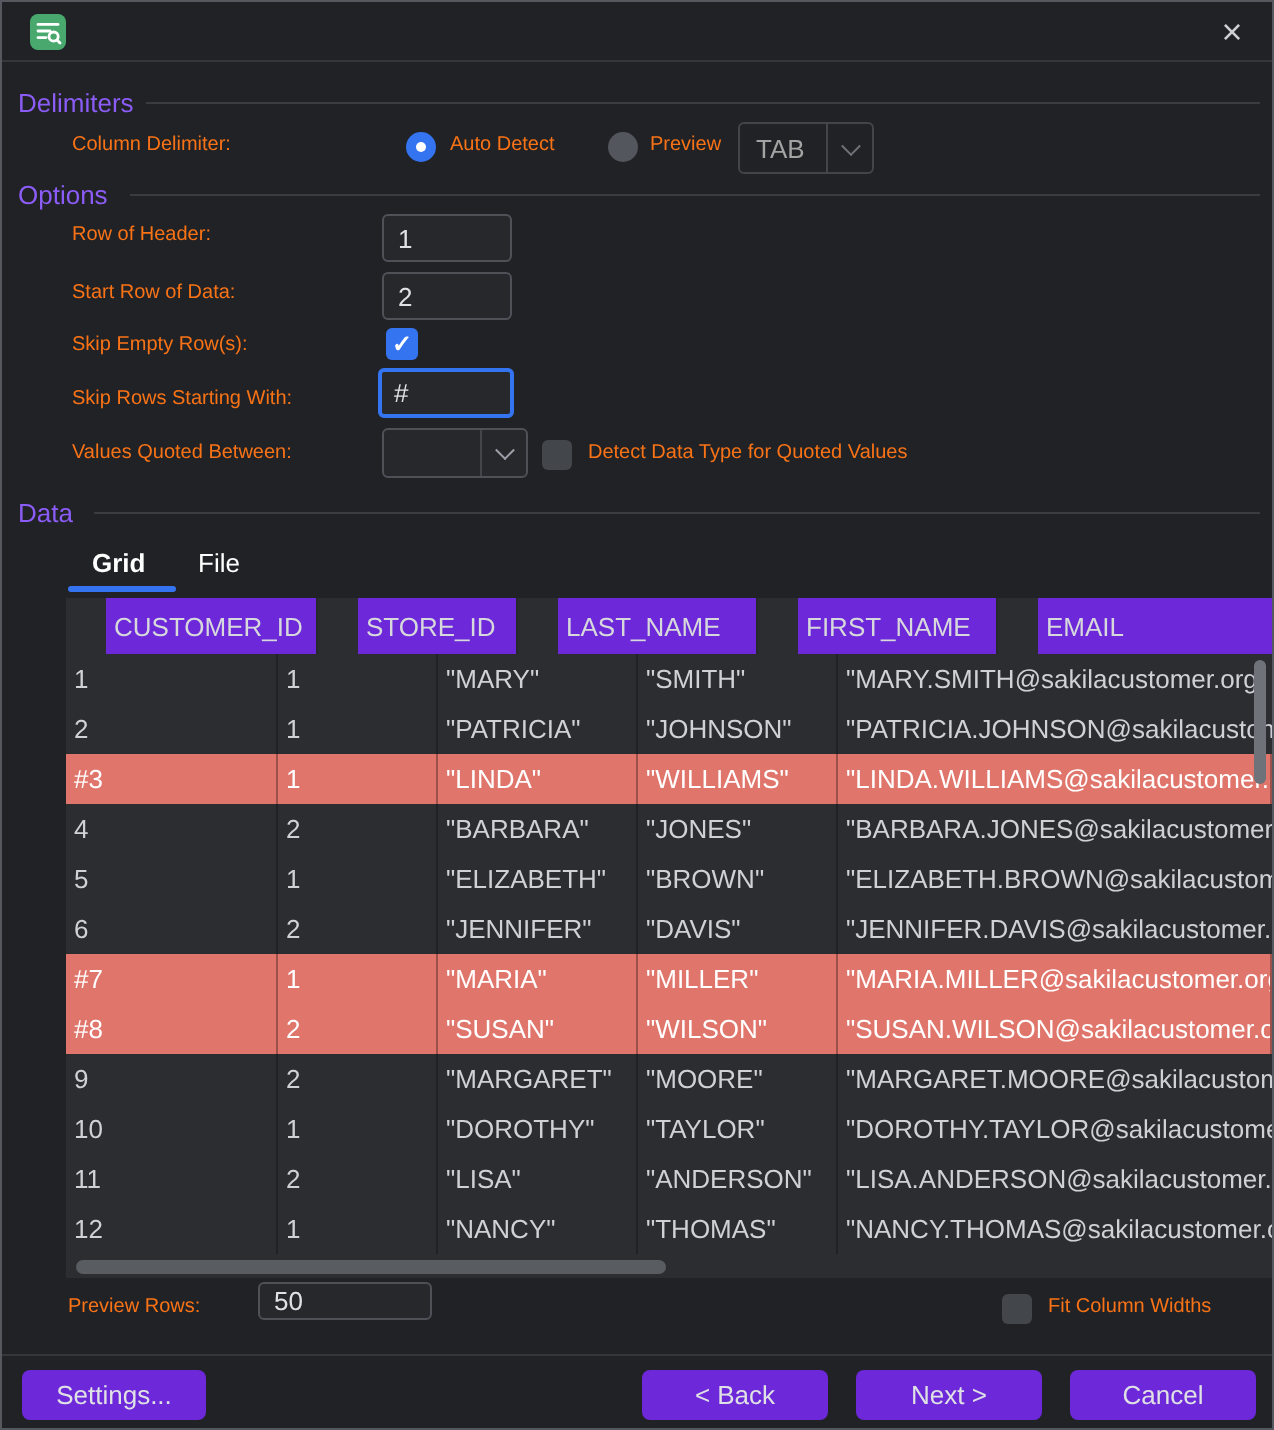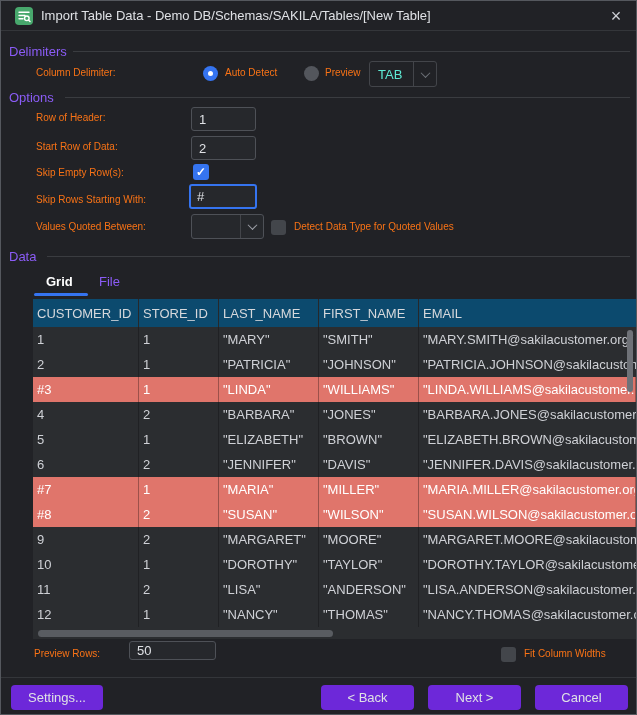--- a/index.html
+++ b/index.html
@@ -45,35 +45,35 @@
             font-size:12px; font-weight:bold; }
   .cbx.off { background:#43464B; }
 
   
   .sel { border:1px solid #4E5157; border-radius:3px; display:flex; align-items:stretch;
          background:#26282C; font-size:13px; }
   .sel .sel-val { flex:1; display:flex; align-items:center; padding-left:8px; color:#DFE1E5; }
   .sel .sel-div { width:1px; background:#43454A; }
   .sel .sel-btn { width:22px; display:flex; align-items:center; justify-content:center; }
   .sel.disabled { border-color:#43454A; background:transparent; }
-  .sel.disabled .sel-val { color:#5eead4; }
+  .sel.disabled .sel-val { color:#a3a3a3; }
   .chev { width:7px; height:7px; border-right:1.6px solid #9DA0A8; border-bottom:1.6px solid #9DA0A8;
           transform:rotate(45deg) translate(-1px,-1px); }
 
   
-  .tab { font-size:13px; color:#8b5cf6; }
+  .tab { font-size:13px; color:#ffffff; }
   .tab.active { font-weight:bold; color:#FFFFFF; }
   .tab-underline { background:#3574F0; border-radius:2px; }
 
   
   .gridtable { left:32px; top:298px; width:603px; height:340px; background:#2B2D30; overflow:hidden; }
   .thead { display:flex; height:28px; }
-  .thcell { background:#0c4a6e; color:#D6D8DC; font-size:13px; display:flex; align-items:center;
+  .thcell { background:#6d28d9; color:#D6D8DC; font-size:13px; display:flex; align-items:center;
             padding-left:4px; border-right:1px solid #26282B; white-space:nowrap; overflow:hidden;
-            flex:0 0 auto; }
+            flex:0 0 auto;margin-left:20px; }
   .trow { display:flex; height:25px; }
   .tcell { font-size:13px; color:#CFD1D6; display:flex; align-items:center; padding-left:4px;
            border-right:1px solid rgba(0,0,0,0.25); white-space:nowrap; overflow:hidden; flex:0 0 auto; }
   .trow.skipped .tcell { background:#E0756B; color:#FFFFFF; border-right:1px solid rgba(0,0,0,0.3); }
   .col0 { width:106px; } .col1 { width:80px; } .col2 { width:100px; } .col3 { width:100px; } .col4 { width:217px; border-right:none; }
   .hscroll-thumb { position:absolute; left:5px; top:331px; width:295px; height:7px; border-radius:4px; background:#595C61; }
   .vscroll-thumb { position:absolute; right:3px; top:31px; width:6px; height:62px; border-radius:3px; background:#6F7278; }
 
   
   .btn { height:25px; background:#6d28d9; border-radius:4px; color:#DFE1E5; font-size:13px;
@@ -88,21 +88,20 @@
     <svg width="14" height="14" viewBox="0 0 14 14">
       <g stroke="#FFFFFF" stroke-width="1.4" fill="none" stroke-linecap="round">
         <path d="M2 3.2 H12"></path>
           <path d="M2 6.5 H8"></path>
           <path d="M2 9.8 H6"></path>
         <circle cx="9.8" cy="9.3" r="2.3"></circle>
           <path d="M11.5 11 L13 12.5"></path>
       </g>
     </svg>
   </div>
-  <div class="abs win-title">Import Table Data - Demo DB/Schemas/SAKILA/Tables/[New Table]</div>
   <div class="abs close-x">×</div>
 </div>
 
 <div class="abs group-label" style="left:8px; top:43px;">Delimiters</div>
 <div class="abs group-line" style="left:72px; top:50px; width:557px;"></div>
 
 <div class="abs lbl" style="left:35px; top:66px;">Column Delimiter:</div>
 <div class="abs radio on" style="left:202px; top:65px;"></div>
 <div class="abs lbl" style="left:224px; top:66px;">Auto Detect</div>
 <div class="abs radio off" style="left:303px; top:65px;"></div>

